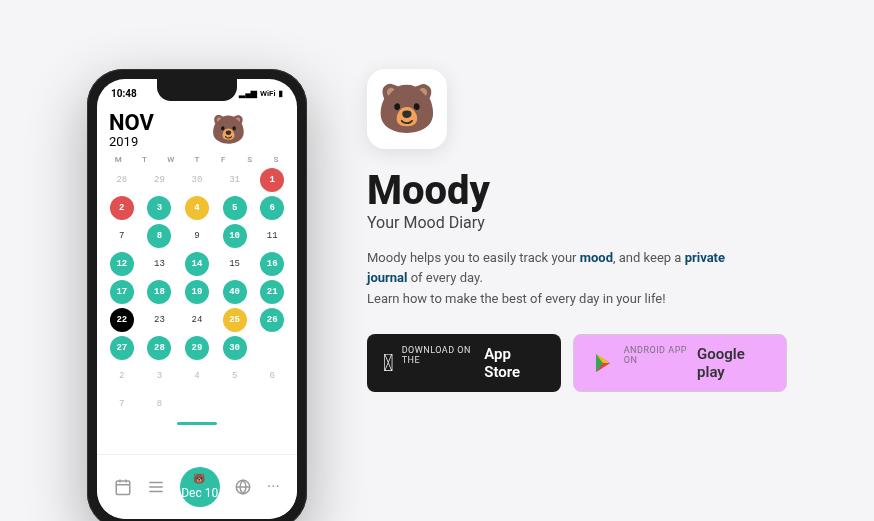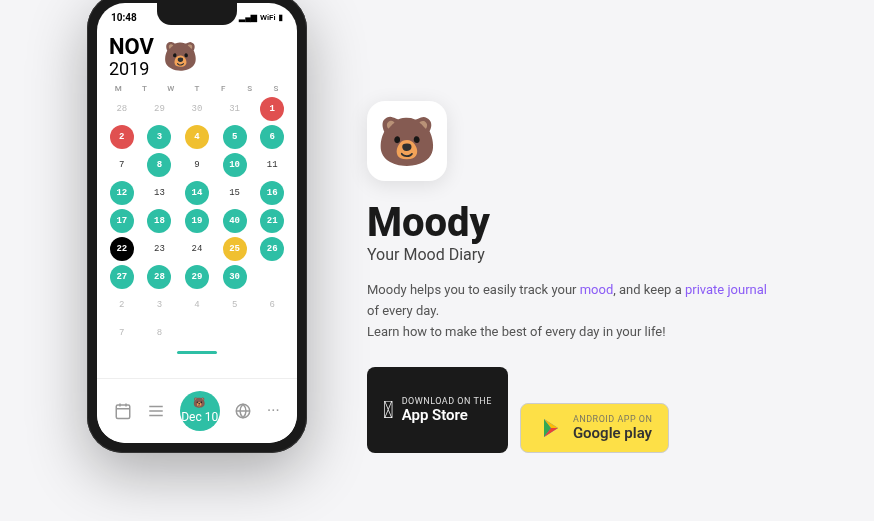--- a/index.html
+++ b/index.html
@@ -8,21 +8,21 @@
       background: #f5f5f7;
       display: flex;
       align-items: center;
       justify-content: center;
       min-height: 521px;
       width: 874px;
       overflow: hidden;
     }
     .page-container {
       display: flex;
-      align-items: flex-end;
+      align-items: flex-start;
       justify-content: center;
       width: 874px;
       height: 424px;
       background: #f5f5f7;
       padding: 20px 40px;
       gap: 60px;
     }
 
     
     .phone-mockup {
@@ -65,24 +65,25 @@
       height: 26px;
     }
     .status-time { font-size: 10px; font-weight: 700; }
     .status-icons { display: flex; gap: 3px; align-items: center; font-size: 8px; }
 
     
     .cal-header {
       display: flex;
       align-items: center;
       padding: 6px 12px 4px;
+      gap: 48px;
     }
     .cal-month-year { line-height: 1.1; }
     .cal-month { font-size: 22px; font-weight: 700; color: #000; }
-    .cal-year { font-size: 18px; font-weight: 400; color: #000; }
+    .cal-year { font-size: 13px; font-weight: 400; color: #000; }
     .bear-avatar {
       margin-left: 10px;
       font-size: 28px;
     }
 
     
     .cal-grid {
       padding: 0 8px;
     }
     .cal-weekdays {
@@ -195,21 +196,21 @@
       font-weight: 400;
       margin-bottom: 16px;
     }
     .app-description {
       font-size: 13px;
       color: #555;
       line-height: 1.6;
       margin-bottom: 24px;
       max-width: 400px;
     }
-    .app-description strong { font-weight: 400; color: #8b5cf6; }
+    .app-description strong { font-weight: 700; color: #0c4a6e; }
 
     
     .store-buttons {
       display: flex;
       gap: 12px;
     }
     .store-btn {
       display: flex;
       align-items: center;
       gap: 8px;
@@ -217,27 +218,26 @@
       border-radius: 8px;
       cursor: pointer;
       text-decoration: none;
       min-width: 140px;
     }
     .store-btn.apple {
       background: #1a1a1a;
       color: #fff;
     }
     .store-btn.google {
-      background: #fde047;
+      background: #f0abfc;
       color: #333;
       border: 1px solid #ccc;
-      margin-top: 36px;
     }
     .store-btn-icon { font-size: 24px; }
-    .store-btn-text { display: flex; flex-direction: column; }
+    .store-btn-text { display: flex; flex-direction: row; }
     .store-btn-sub { font-size: 9px; font-weight: 400; opacity: 0.85; text-transform: uppercase; letter-spacing: 0.5px; }
     .store-btn-main { font-size: 15px; font-weight: 600; line-height: 1.2; }
     .google-play-icon {
       width: 28px;
       height: 28px;
       display: flex;
       align-items: center;
       justify-content: center;
     }
   </style>

